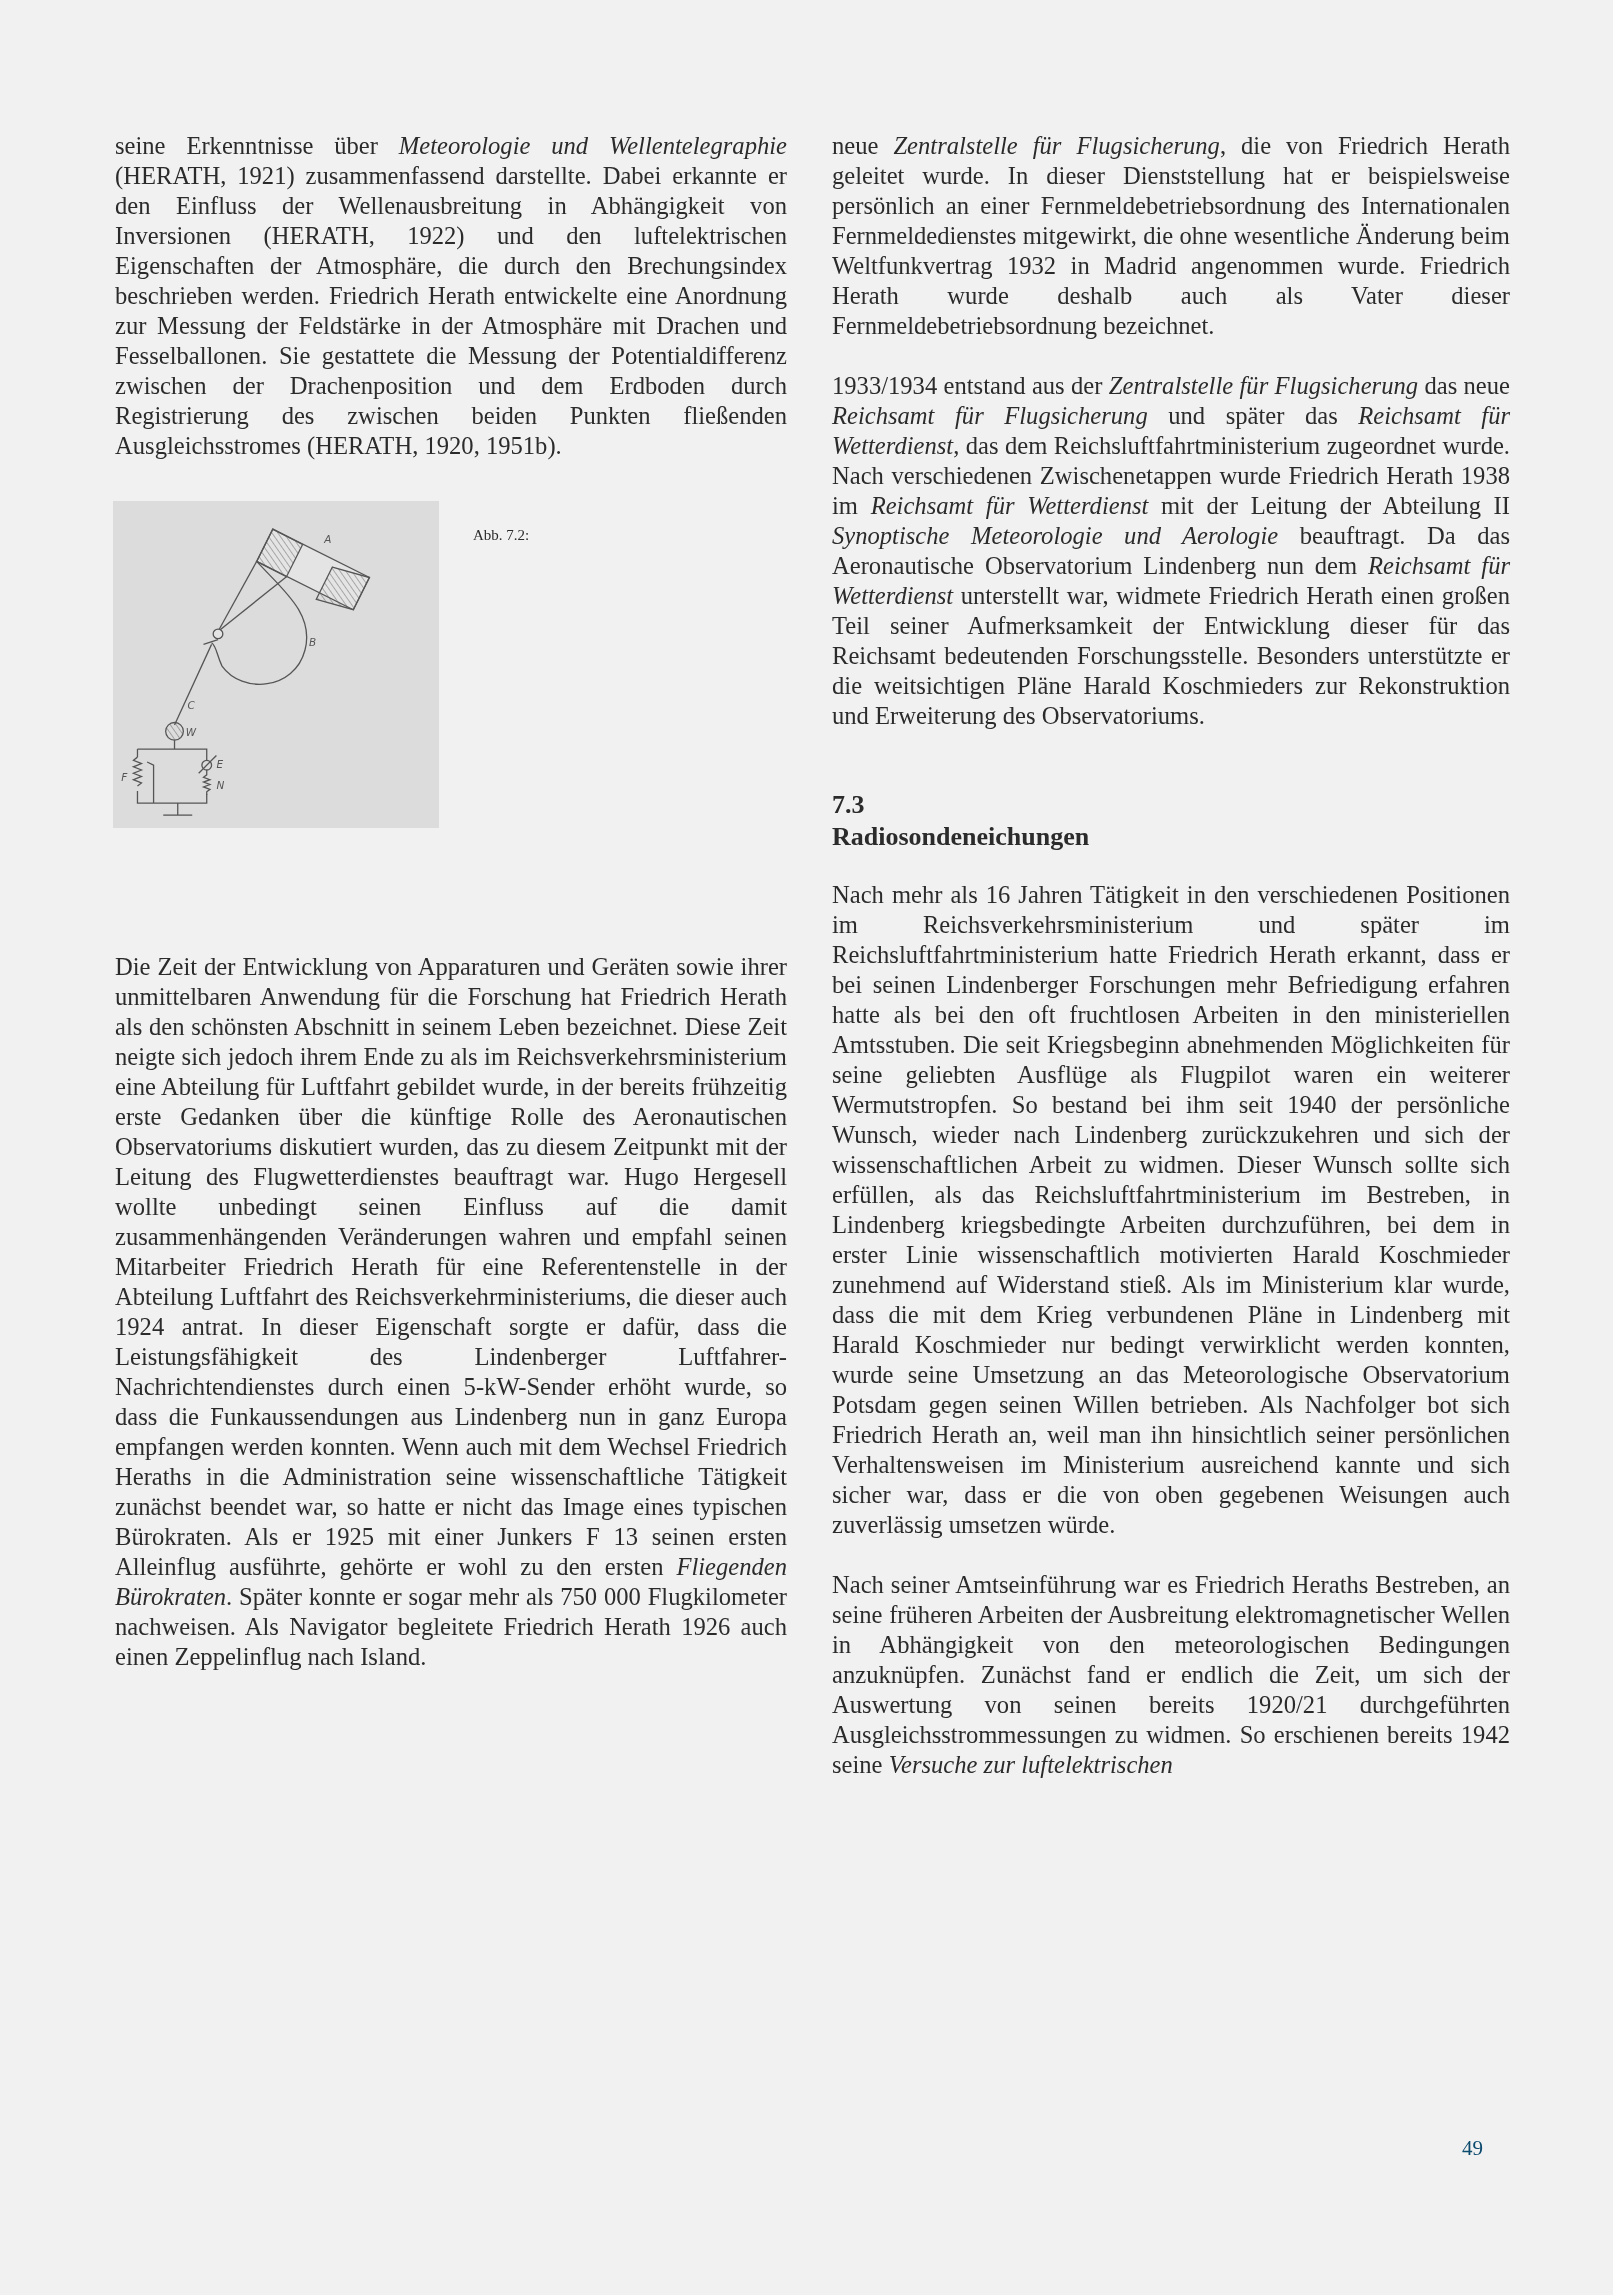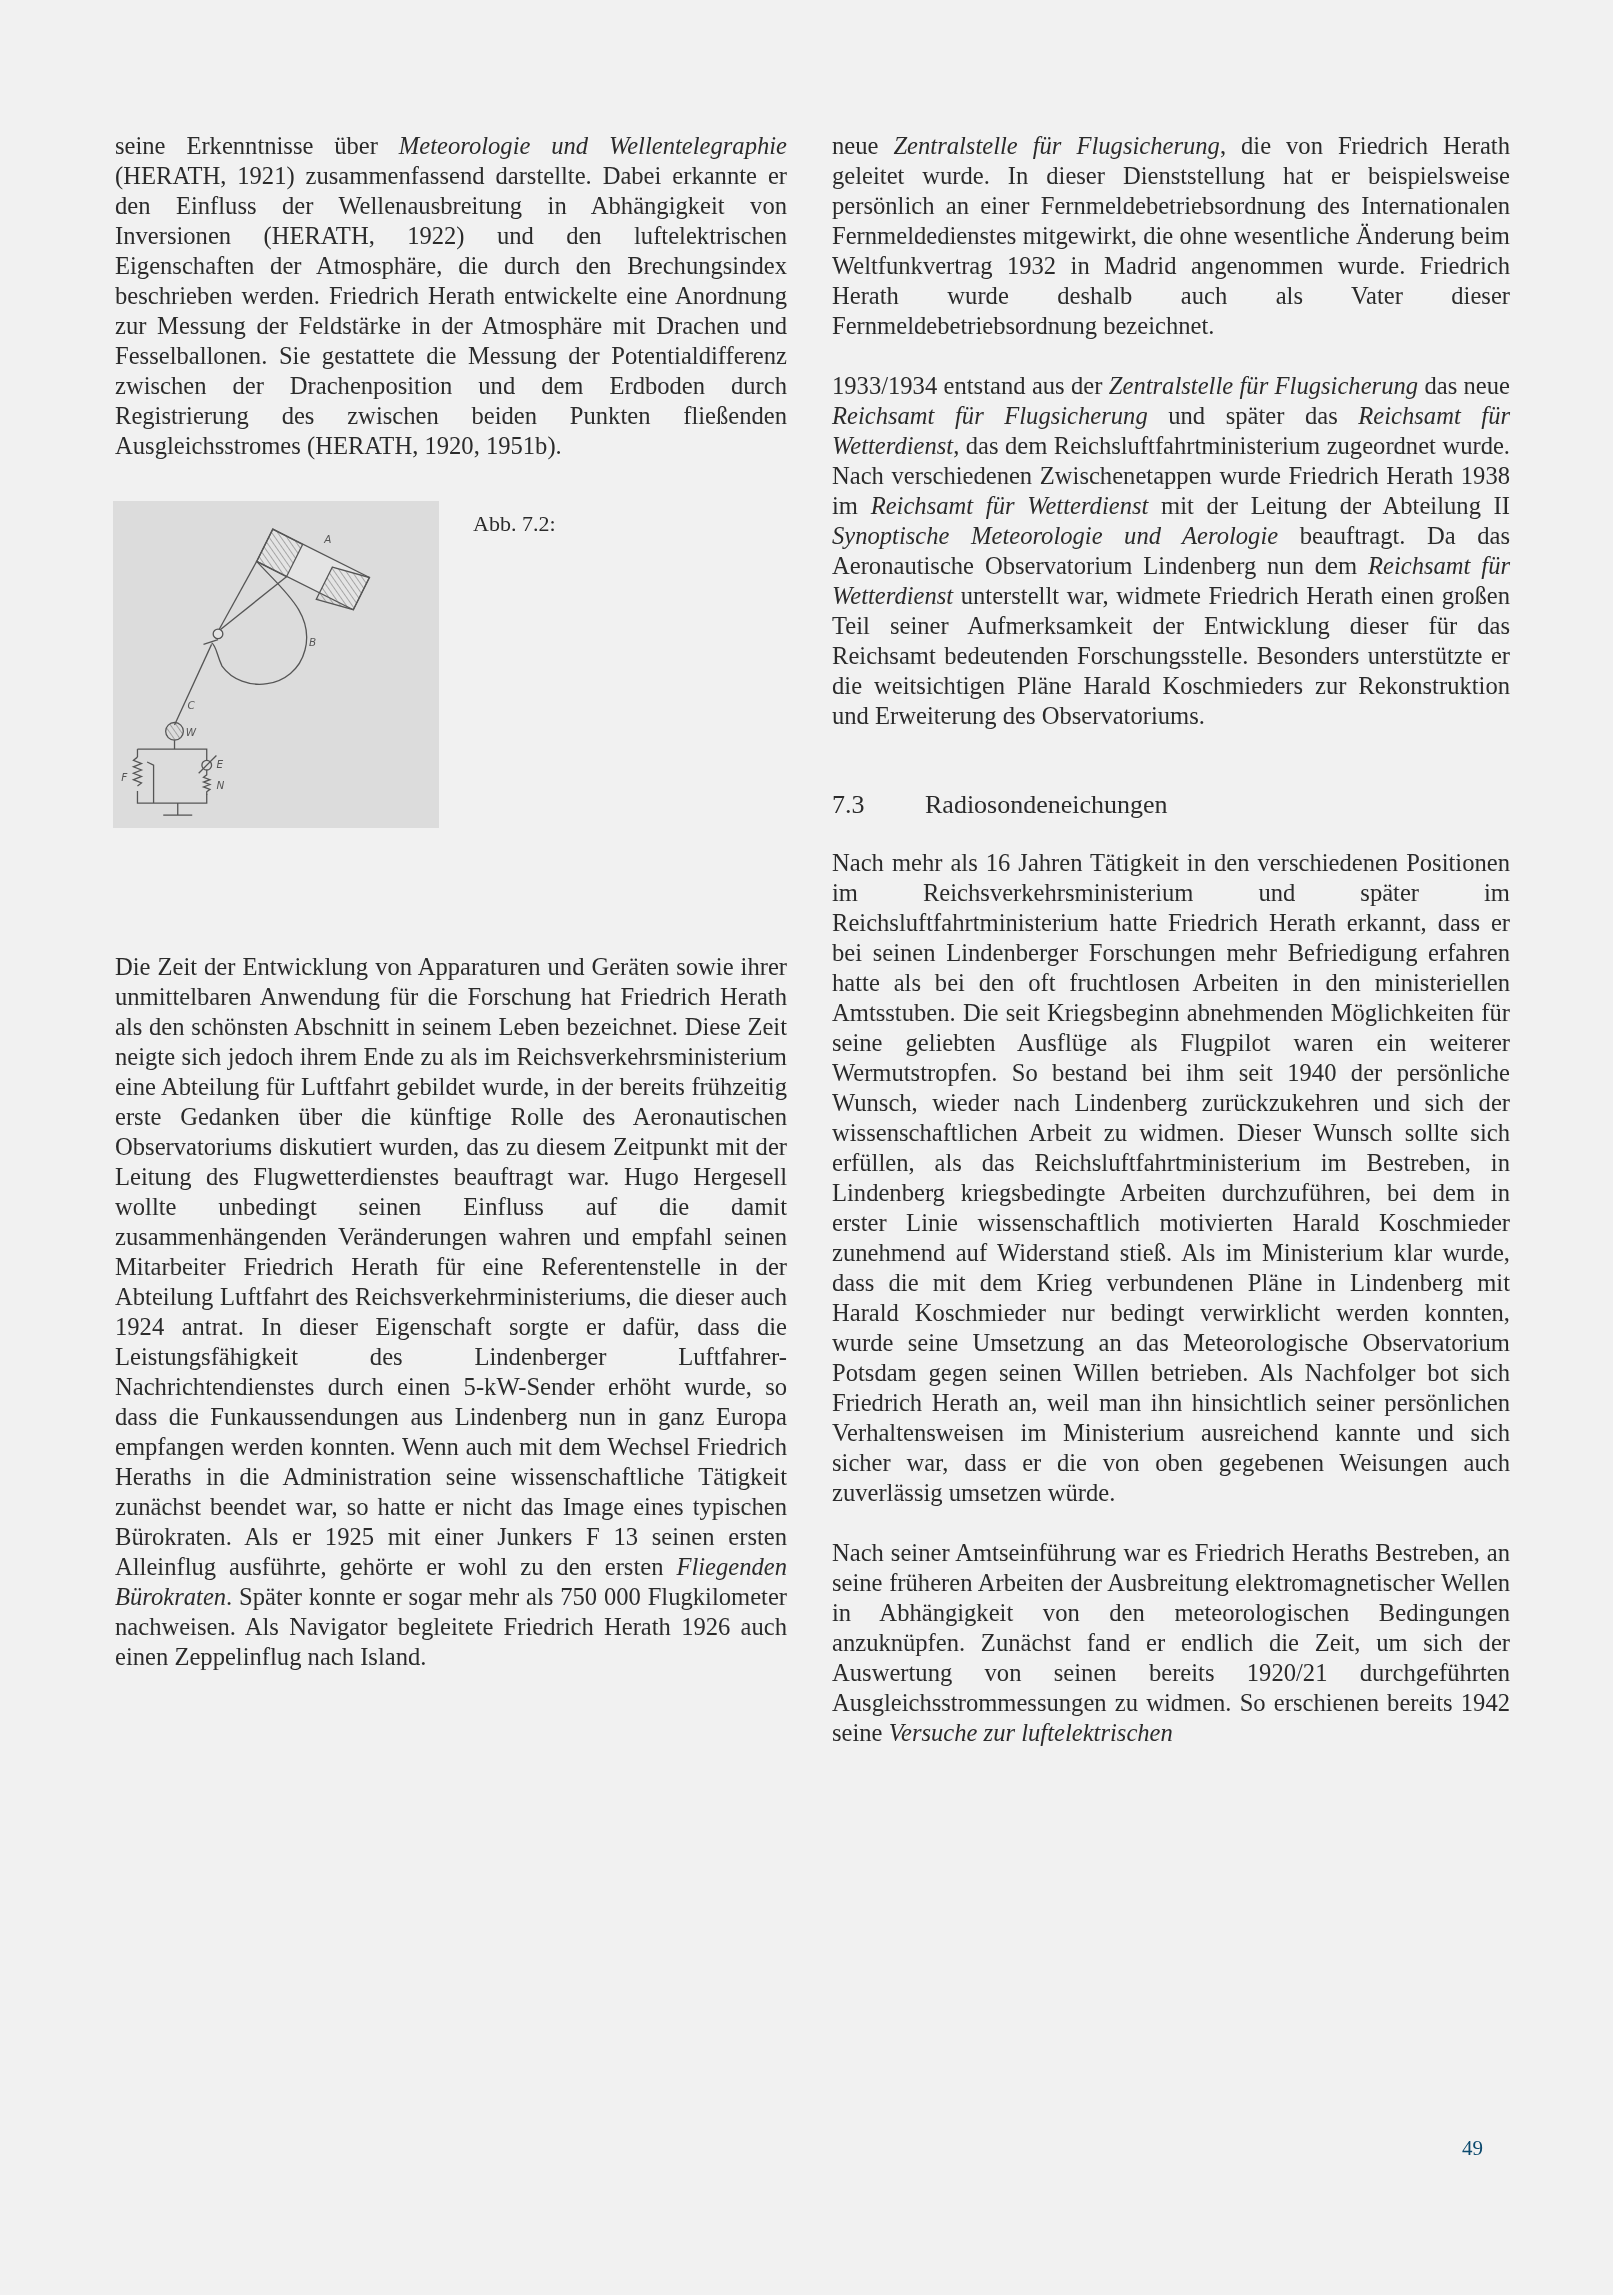--- a/index.html
+++ b/index.html
@@ -8,31 +8,31 @@
     background: #f1f1f1;
     font-family: "Liberation Serif", "DejaVu Serif", serif;
     color: #2b2b2b;
   }
   .col { position: absolute; font-size: 24.6px; line-height: 30px; }
   .col-left { left: 115px; top: 131px; width: 672px; }
   .col-right { left: 832px; top: 131px; width: 678px; }
   p.para { margin: 0; text-align: justify; hyphens: manual; }
   p.para + p.para { margin-top: 30px; }
   em { font-style: italic; font-family: Liberation Serif, serif; }
-  .sec-heading { font-weight: normal; font-size: 26px; margin: 0; display: flex; line-height: 32px; }
+  .sec-heading { font-weight: bold; font-size: 26px; margin: 0; display: flex; line-height: 32px; flex-direction: column; }
   .sec-heading .num { width: 93px; display: inline-block; }
   .figure-wrap { position: relative; height: 329px; margin-top: 40px; }
   .figure-box {
     position: absolute; left: -1.6px; top: 0; width: 326px; height: 327px;
     background: #dcdcdc;
   }
   .figure-box svg { width: 100%; height: 100%; }
   .caption {
-    position: absolute; left: 358px; top: 10px; width: 315px;
-    font-size: 22px; line-height: 25.5px; display: flex;
+    position: absolute; left: 358px; top: 22px; width: 315px;
+    font-size: 15px; line-height: 25.5px; display: flex;
   }
   .caption .label { white-space: nowrap; width: 102px; flex: none; }
   .caption .text { text-align: justify; flex: 1; }
   .page-number {
     position: absolute; left: 1462px; top: 2136px; font-size: 21px; color: #0c4a6e;
   }
   .spacer-left-h { height: 95px; }
 </style>
 </head>
 <body>

